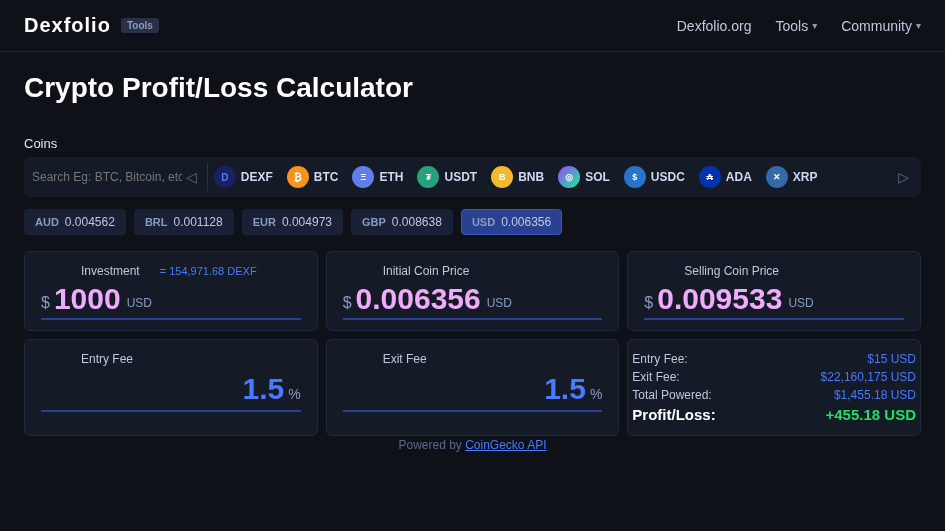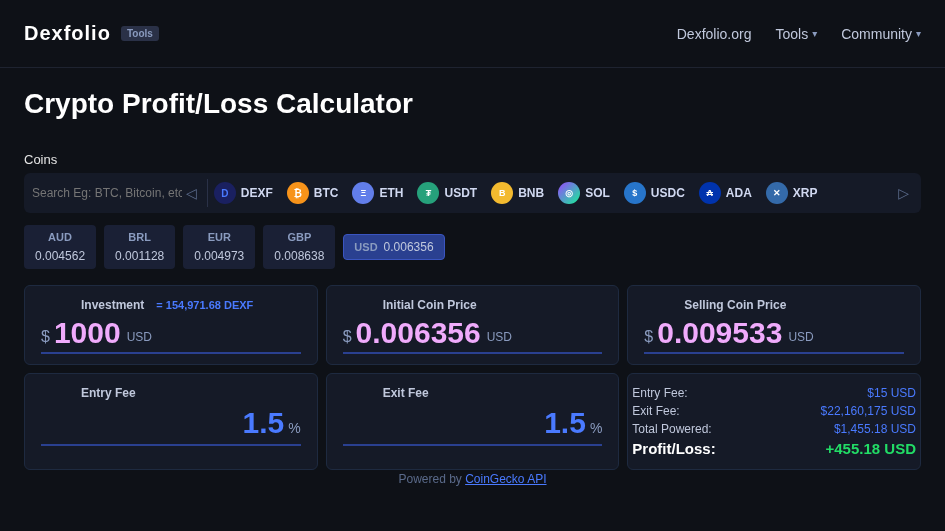--- a/index.html
+++ b/index.html
@@ -11,21 +11,21 @@
       width: 945px;
       overflow: hidden;
     }
 
     
     nav {
       display: flex;
       align-items: center;
       justify-content: space-between;
       padding: 0 24px;
-      height: 68px;
+      height: 52px;
       background: #0e1117;
       border-bottom: 1px solid #1e2330;
     }
     .nav-left { display: flex; align-items: center; gap: 10px; }
     .logo-text { font-size: 20px; font-weight: 700; color: #fff; letter-spacing: 1px; }
     .logo-tools-badge {
       background: #2a3147;
       color: #8a9bbf;
       font-size: 10px;
       padding: 2px 6px;
@@ -130,21 +130,21 @@
       background: #1a2035;
       border-radius: 4px;
       padding: 5px 10px;
       cursor: pointer;
       font-size: 12px;
     }
     .currency-badge.active {
       background: #2a4090;
       border: 1px solid #3a55c0;
     }
-    .currency-badge:not(.active) { border: 1px solid transparent; flex-direction: column; }
+    .currency-badge:not(.active) { border: 1px solid transparent; }
     .currency-code { color: #8a9bbf; font-weight: 700; font-size: 11px; }
     .currency-val { color: #c0c8dc; font-size: 12px; }
 
     
     .calc-grid {
       display: grid;
       grid-template-columns: 1fr 1fr 1fr;
       grid-template-rows: auto auto;
       gap: 8px;
     }
@@ -152,25 +152,25 @@
     .calc-card {
       background: #151a27;
       border-radius: 6px;
       padding: 12px 16px 10px;
       border: 1px solid #1e2a40;
     }
 
     .calc-card-label {
       font-size: 12px;
       color: #c0c8dc;
-      font-weight: 700;
+      font-weight: 400;
       margin-bottom: 4px;
       display: flex;
       align-items: center;
-      gap: 12px;
+      gap: 20px;
       padding-left: 40px;
     }
     .calc-investment-hint { color: #4a7aff; font-size: 11px; }
 
     .calc-input-row {
       display: flex;
       align-items: flex-end;
       gap: 4px;
       border-bottom: 2px solid #2a4090;
       padding-bottom: 4px;

